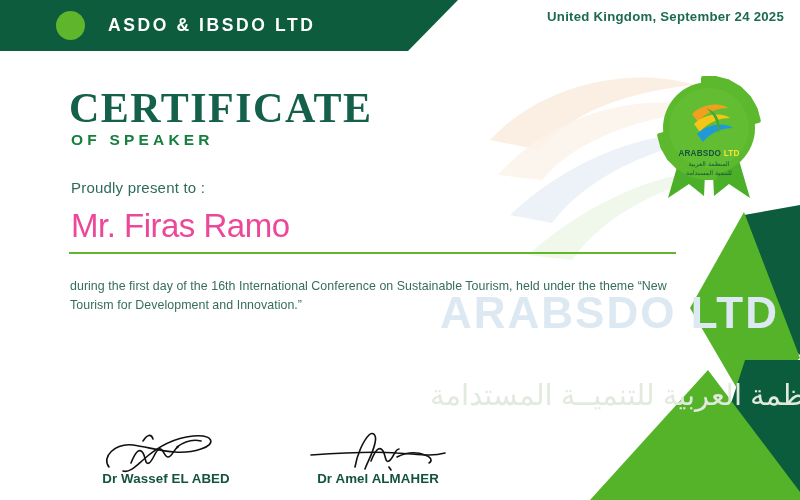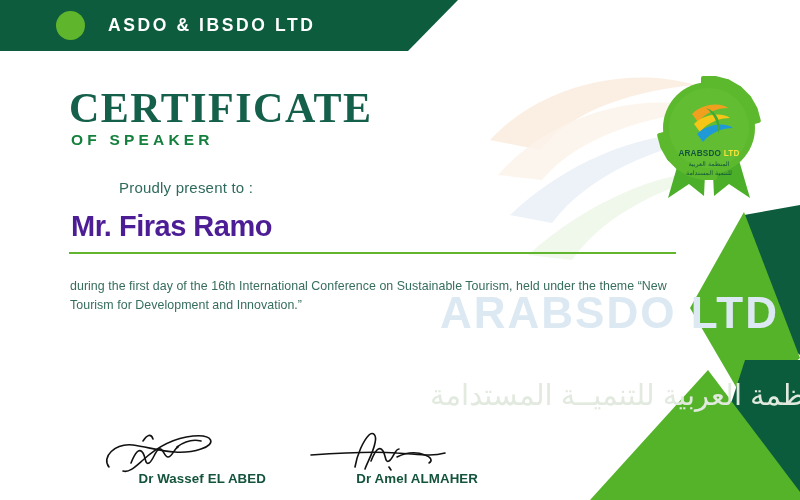--- a/index.html
+++ b/index.html
@@ -113,27 +113,26 @@
     font-size:15.5px;
     font-weight:bold;
     color:#15803d;
     letter-spacing:4.2px;
   }
   .present-to{
     position:absolute;top:179px;left:55px;
     font-size:15px;
     color:#2f6b5c;
     letter-spacing:.2px;
-    margin-left:48px;
   }
   .recipient{
     position:absolute;top:205px;left:55px;
-    font-size:29px;
-    font-weight:bold;
-    color:#4c1d95;
+    font-size:33px;
+    font-weight:normal;
+    color:#ec4899;
     letter-spacing:-0.5px;
     line-height:42px;
   }
   .rule{
     position:absolute;top:252px;left:53px;
     width:607px;height:2px;
     background:#62b62e;
   }
   .body-text{
     position:absolute;top:277px;left:54px;
@@ -144,21 +143,21 @@
     letter-spacing:.05px;
   }
   .body-text p{margin:0;}
 
   
   .sig-block{position:absolute;bottom:14px;}
   .sig-left{left:50px;width:200px;}
   .sig-right{left:262px;width:200px;}
   .sig-img{height:48px;width:170px;display:block;margin:0 auto;}
   .sig-name{
-    text-align:right;
+    text-align:center;
     font-size:13.3px;
     font-weight:bold;
     color:#14543c;
     letter-spacing:.1px;
     margin-top:-4px;
   }
 </style>
 </head>
 <body>
 
@@ -177,20 +176,21 @@
     <div class="shape shape-bright-a"></div>
     <div class="shape shape-dark-b"></div>
     <div class="shape shape-bright-b"></div>
 
     <div class="wm-latin">ARABSDO LTD</div>
     <div class="wm-arabic">المنظمة العربية للتنميــة المستدامة</div>
 
     <div class="header-bar"></div>
     <div class="header-dot"></div>
     <div class="header-title">ASDO &amp; IBSDO LTD</div>
+    <div class="header-date">United Kingdom, September 24  2025</div>
 
     <svg class="seal" viewBox="0 0 122 128">
 
       <path d="M34 78 L20 126 L41 112 L56 124 L58 80 Z" fill="#4caf2a"></path>
       <path d="M88 78 L102 126 L81 112 L66 124 L64 80 Z" fill="#4caf2a"></path>
 
       <g fill="#5cb82c">
         <circle cx="61" cy="56" r="46"></circle>
         <g>
           <rect x="53" y="4" width="16" height="104" rx="2" transform="rotate(0 61 56)"></rect>

